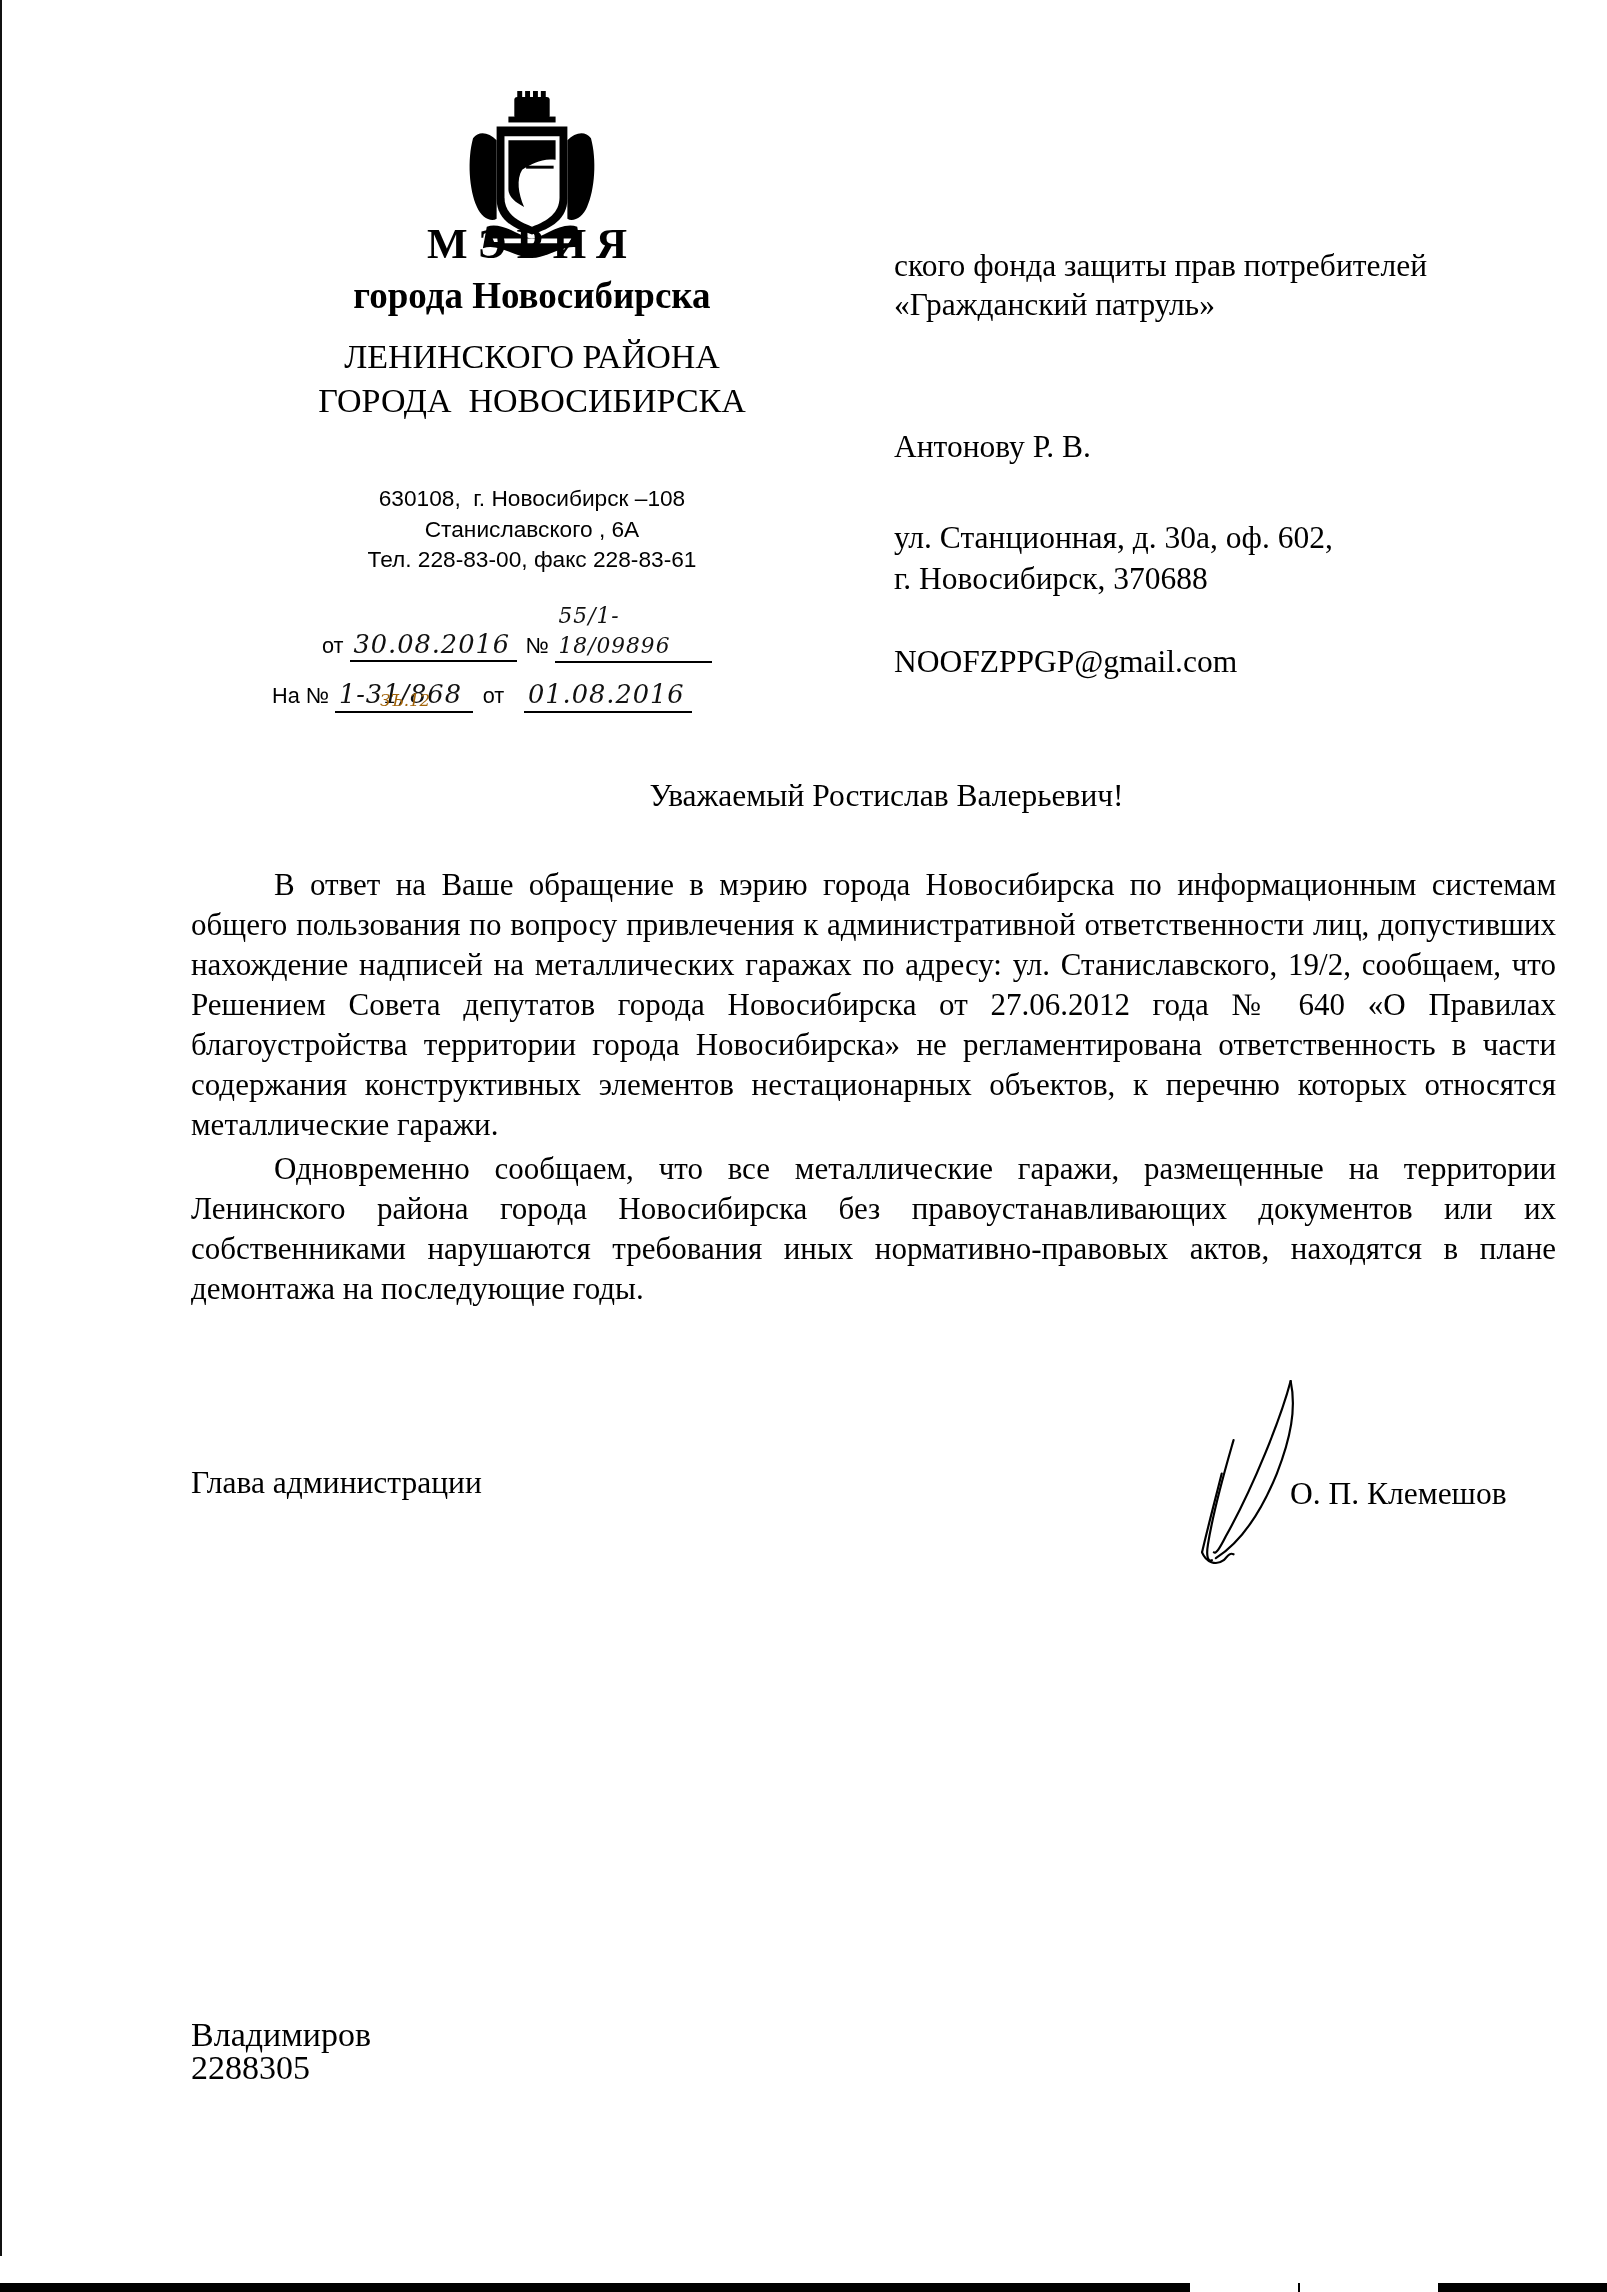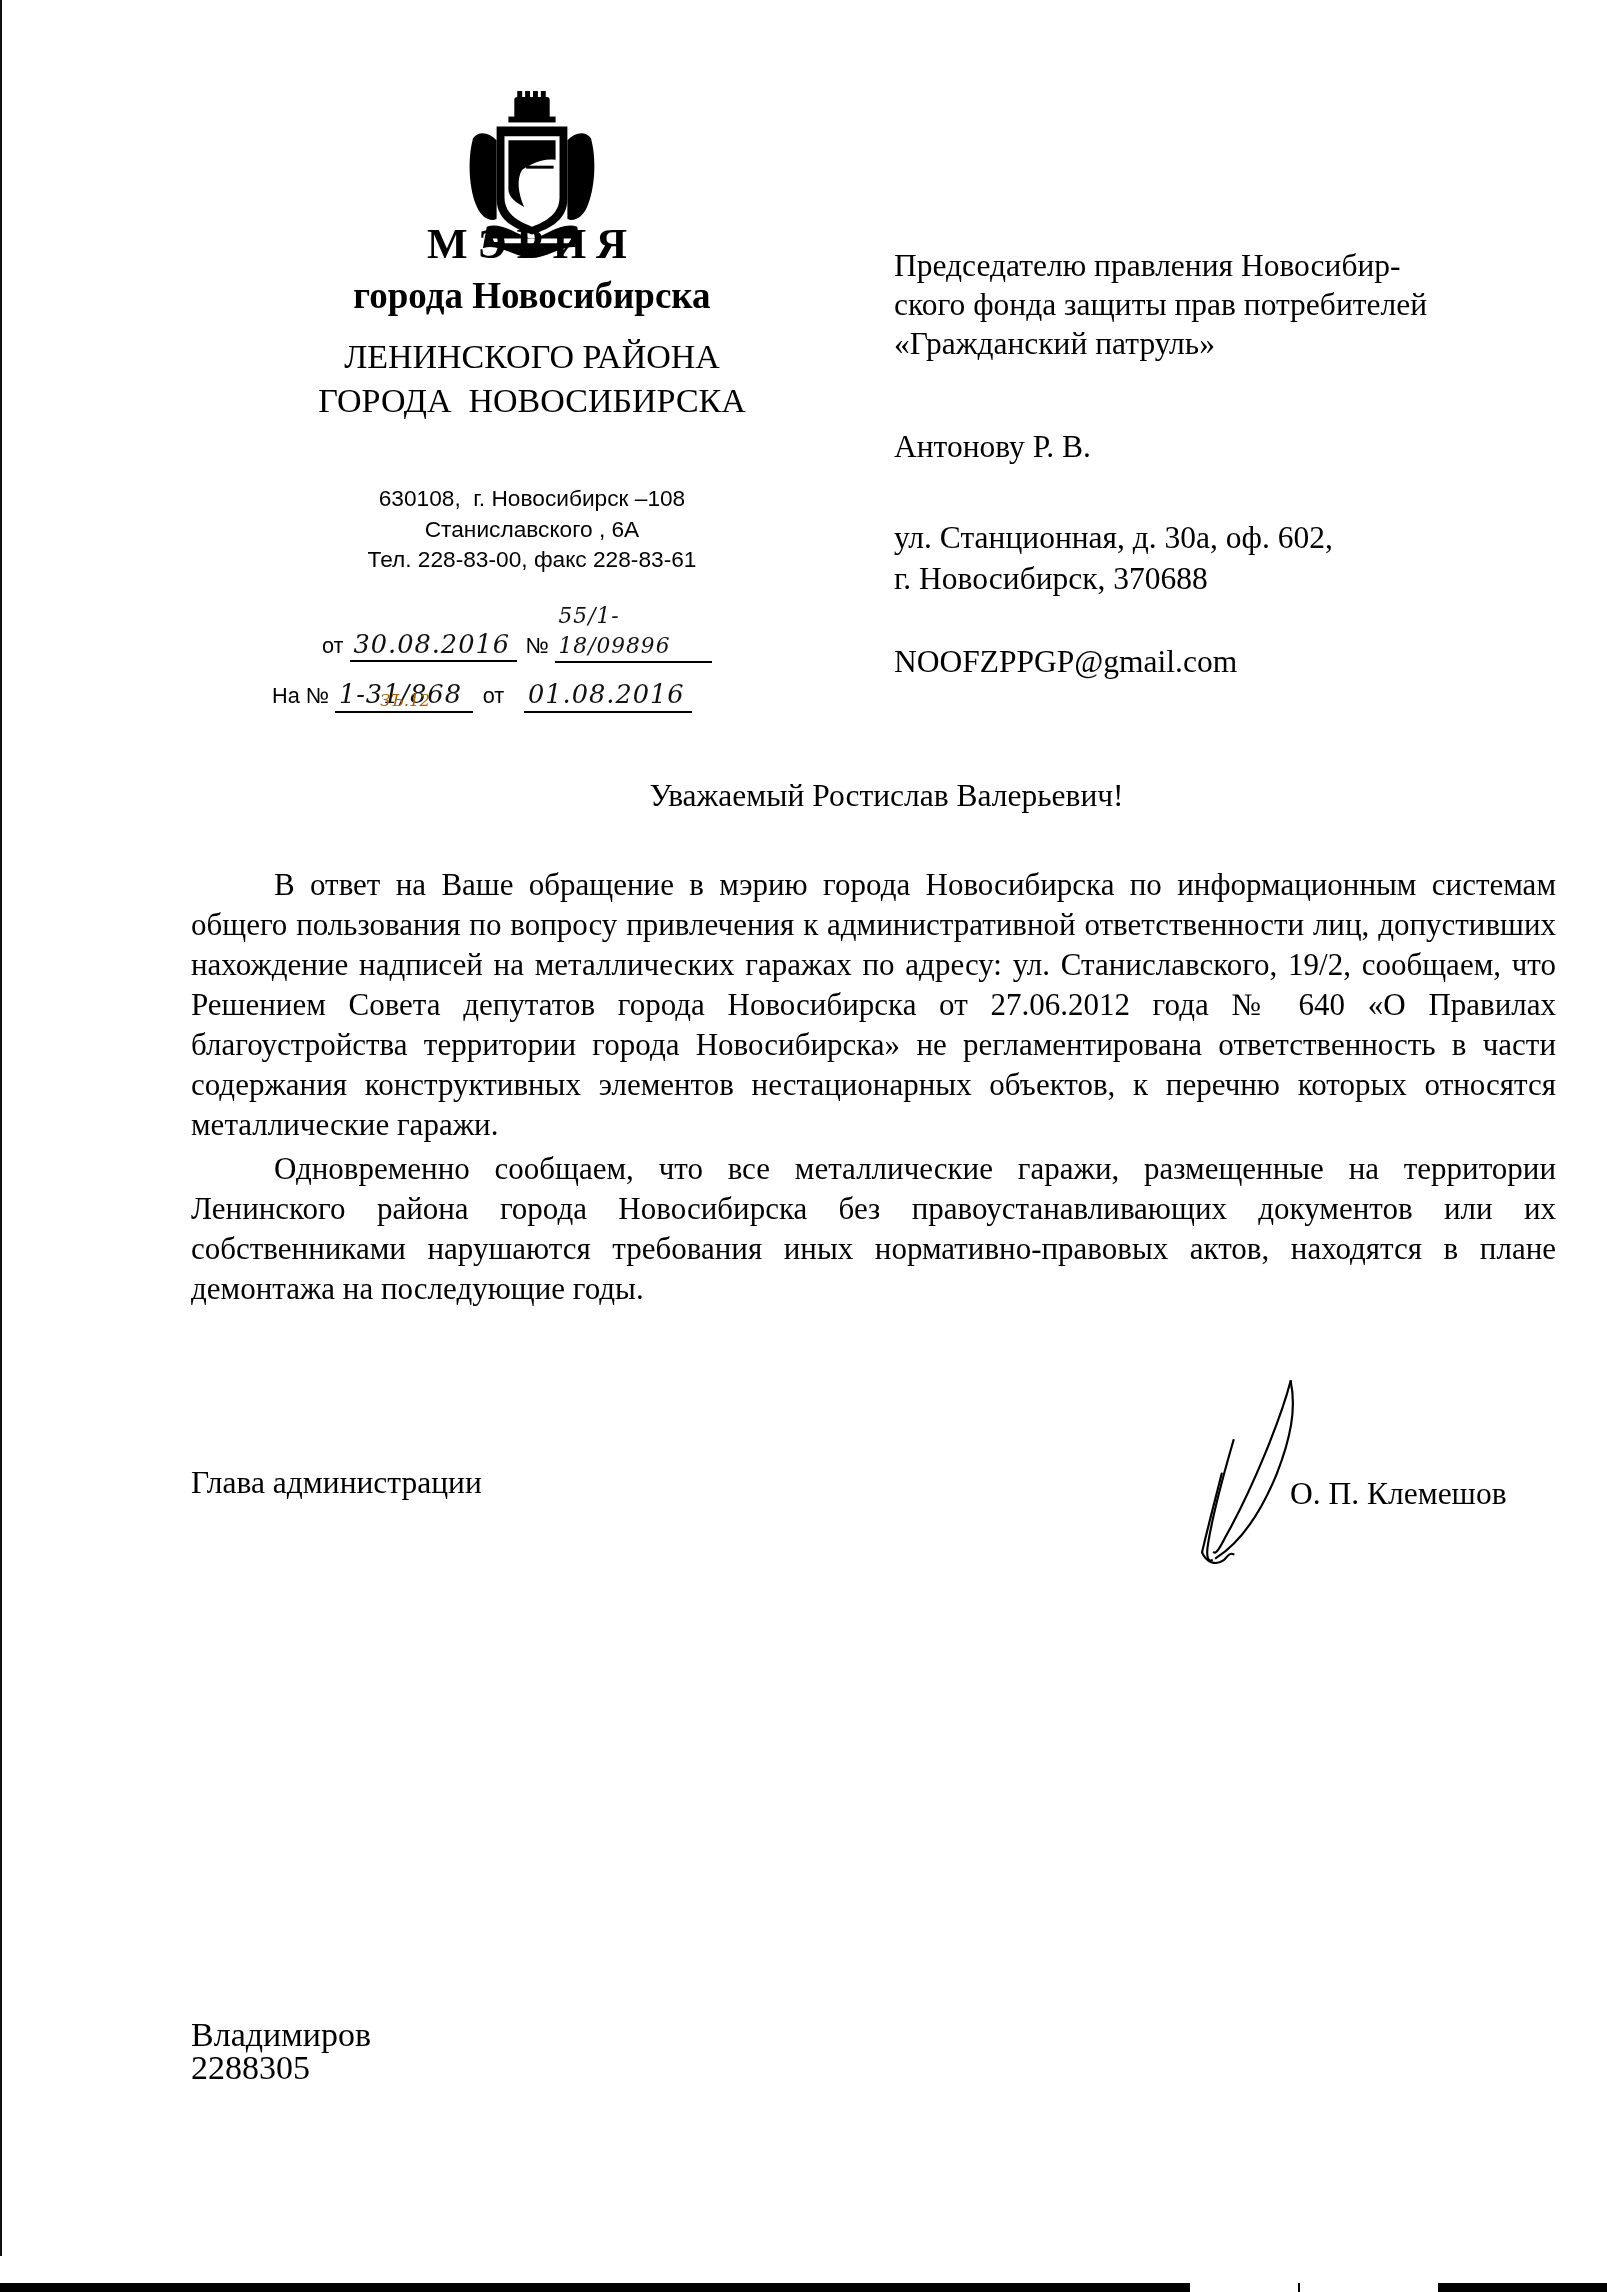--- a/index.html
+++ b/index.html
@@ -99,21 +99,20 @@
 </div>
 <div class="abs sans reg reg2">
   <span>На №</span>
   <span class="hw" style="width:128px;">1-31/868</span>
   <span style="margin-left:3.9px;">от</span>
   <span class="hw" style="width:158px; margin-left:13.8px;">01.08.2016</span>
 </div>
 <div class="abs reg-note">ЗЪ.12</div>
 
 <div class="abs serif addr-to">
-  <div>Председателю правления Новосибир-</div>
   <div>ского фонда защиты прав потребителей</div>
   <div>«Гражданский патруль»</div>
 </div>
 <div class="abs serif addr-name">Антонову Р. В.</div>
 <div class="abs serif addr-street">
   <div>ул. Станционная, д. 30а, оф. 602,</div>
   <div>г. Новосибирск, 370688</div>
 </div>
 <div class="abs serif addr-email">NOOFZPPGP@gmail.com</div>
 

